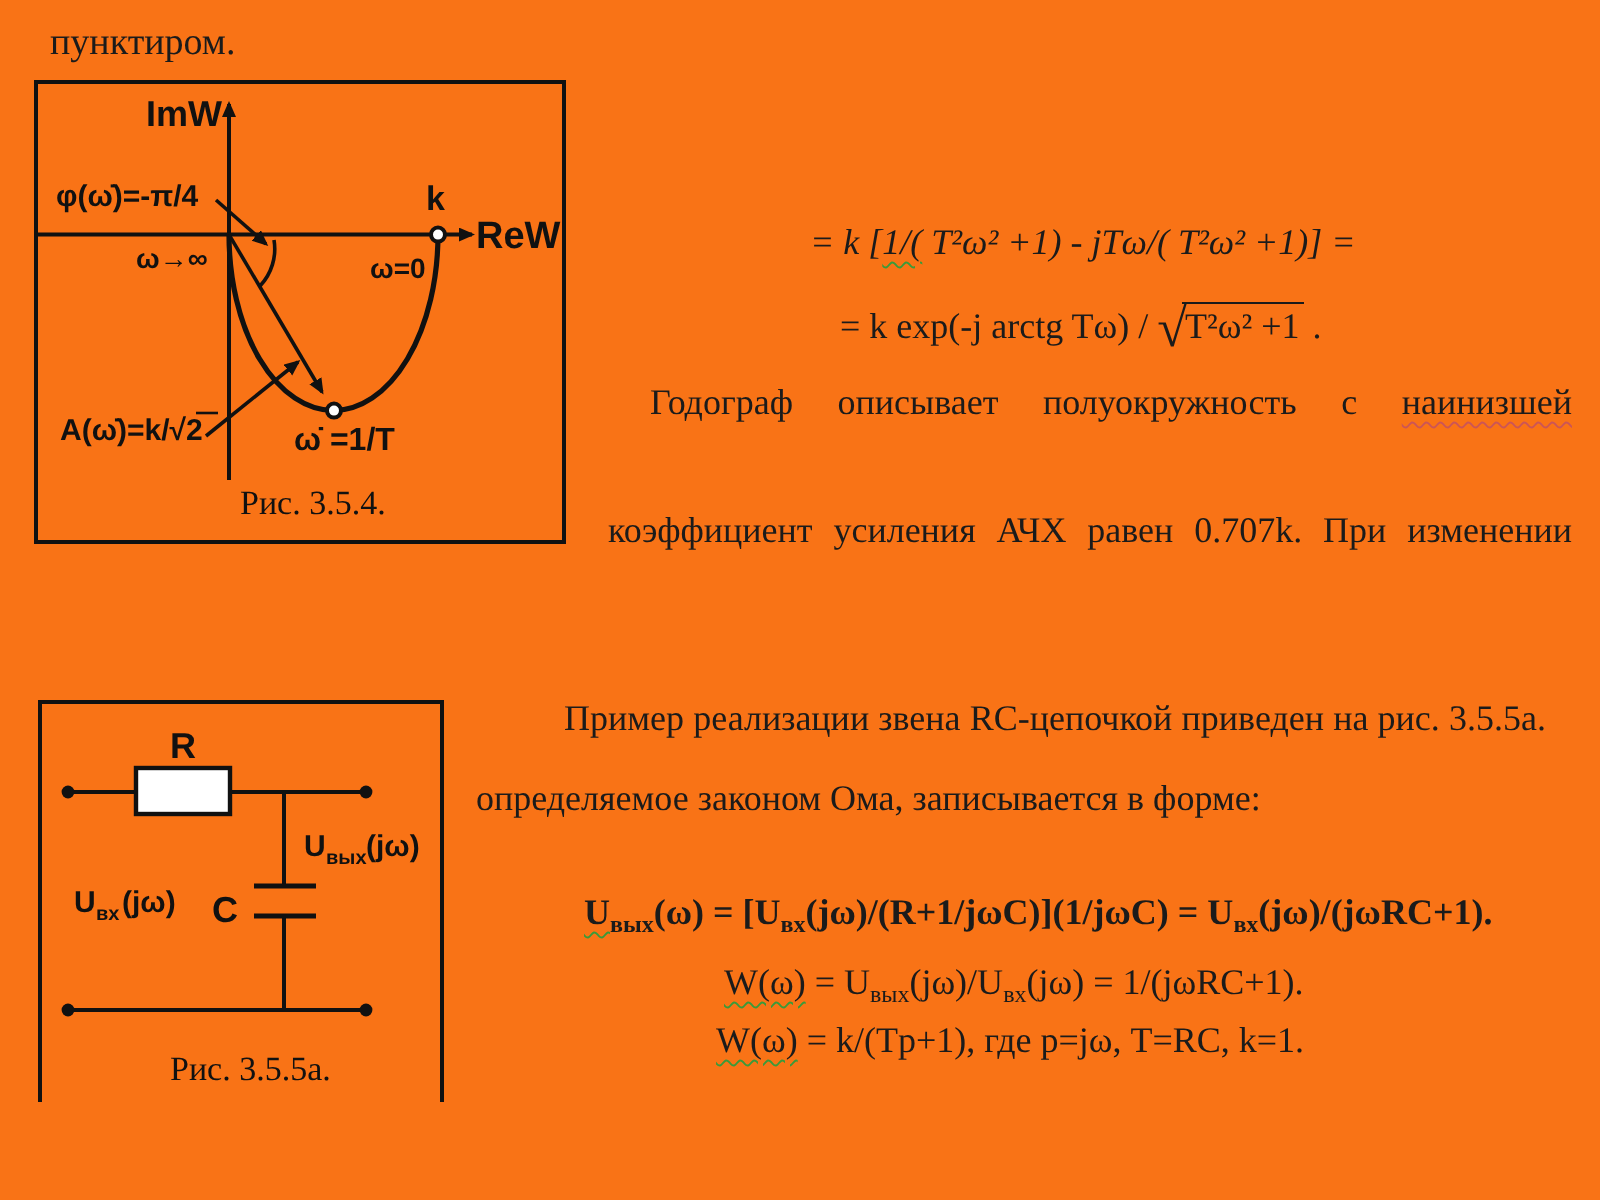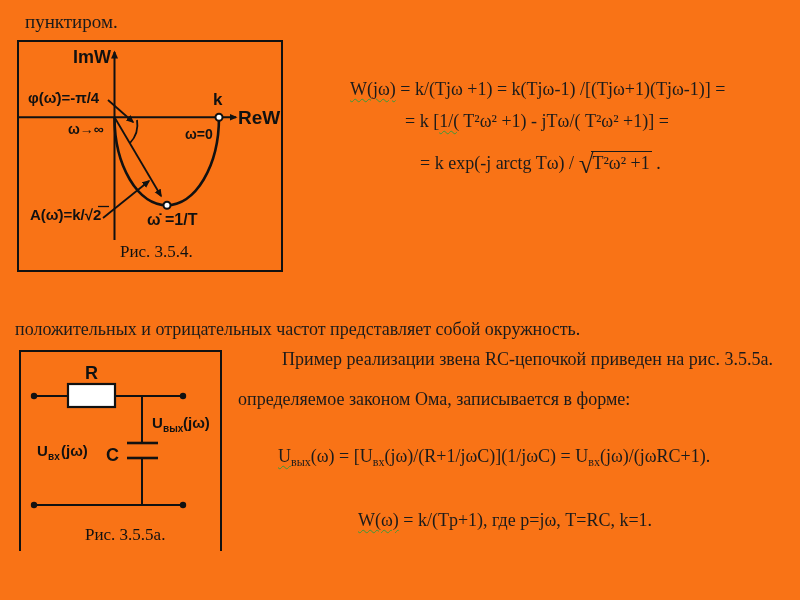--- a/index.html
+++ b/index.html
@@ -54,31 +54,31 @@
     <text class="figlab" x="51" y="94" font-size="14">ω→∞</text>
     <text class="figlab" x="196" y="65" font-size="17">k</text>
     <text class="figlab" x="168" y="99" font-size="14">ω=0</text>
     <text class="figlab" x="13" y="180" font-size="15">A(ω̇)=k/√2</text>
     <line x1="81" y1="166.5" x2="92" y2="166.5" stroke="#111" stroke-width="1.3"></line>
     <text class="figlab" x="130" y="185" font-size="16">ω̇ =1/T</text>
     <text class="figcap" x="103" y="217" font-size="17">Рис. 3.5.4.</text>
   </svg>
 
 
-  <div class="txt" style="left:350px;top:78px;"><span class="sqg">W(jω)</span><span> = k/(Tjω +1) = k(Tjω-1) /[(Tjω+1)(Tjω-1)] =</span></div>
 
-  <div class="txt" style="left:405px;top:110px;"><span>= k [</span><span class="sqg">1/(</span><span> T²ω² +1) - jTω/( T²ω² +1)] =</span></div>
+  <div class="txt" style="left:405px;top:110px;font-style:italic;"><span>= k [</span><span class="sqg">1/(</span><span> T²ω² +1) - jTω/( T²ω² +1)] =</span></div>
 
   <div class="txt" style="left:420px;top:152px;"><span>= k exp(-j arctg Tω) / </span><span class="radical">√</span><span class="radicand">T²ω² +1</span><span> .</span></div>
 
+  <div class="txt just" style="left:325px;top:190px;width:461px;"><span>Годограф описывает полуокружность с </span><span class="sqr">наинизшей</span></div>
 
 
+  <div class="txt just" style="left:304px;top:254px;width:482px;">коэффициент усиления АЧХ равен 0.707k. При изменении</div>
 
 
-  <div class="txt" style="left:15px;top:318px;">положительных и отрицательных частот представляет собой окружность.</div>
 
   <svg style="position:absolute;left:19px;top:350px;" width="204" height="202" viewBox="0 0 204 202">
     <path d="M 1 201 L 1 1 L 202 1 L 202 201" fill="none" stroke="#111" stroke-width="2"></path>
 
     <line x1="15" y1="46" x2="164" y2="46" stroke="#111" stroke-width="2"></line>
     <line x1="15" y1="155" x2="164" y2="155" stroke="#111" stroke-width="2"></line>
     <line x1="123" y1="46" x2="123" y2="93" stroke="#111" stroke-width="2"></line>
     <line x1="123" y1="108" x2="123" y2="155" stroke="#111" stroke-width="2"></line>
 
     <rect x="49" y="34" width="47" height="23" fill="#fff" stroke="#111" stroke-width="2.2"></rect>
@@ -100,18 +100,19 @@
     <text class="figlab" x="29" y="110" font-size="10">вх</text>
     <text class="figlab" x="42" y="106" font-size="15">(jω)</text>
     <text class="figcap" x="66" y="190" font-size="17">Рис. 3.5.5а.</text>
   </svg>
 
   <div class="txt just" style="left:282px;top:348px;width:491px;">Пример реализации звена RC-цепочкой приведен на рис. 3.5.5а.</div>
 
 
   <div class="txt" style="left:238px;top:388px;">определяемое законом Ома, записывается в форме:</div>
 
-  <div class="txt" style="left:278px;top:445px;"><span class="sqg"><span>U</span><sub>вых</sub></span><span>(ω) = [U</span><sub>вх</sub><span>(jω)/(R+1/jωC)](1/jωC) = U</span><sub>вх</sub><span>(jω)/(jωRC+1).</span></div>
+  <div class="txt" style="left:292px;top:445px;font-weight:bold;"><span class="sqg"><span>U</span><sub>вых</sub></span><span>(ω) = [U</span><sub>вх</sub><span>(jω)/(R+1/jωC)](1/jωC) = U</span><sub>вх</sub><span>(jω)/(jωRC+1).</span></div>
 
+  <div class="txt" style="left:362px;top:480px;"><span class="sqg">W(ω)</span><span> = U</span><sub>вых</sub><span>(jω)/U</span><sub>вх</sub><span>(jω) = 1/(jωRC+1).</span></div>
 
   <div class="txt" style="left:358px;top:509px;"><span class="sqg">W(ω)</span><span> = k/(Tp+1), где p=jω, T=RC,  k=1.</span></div>
 
 </div>
 
 </body></html>

